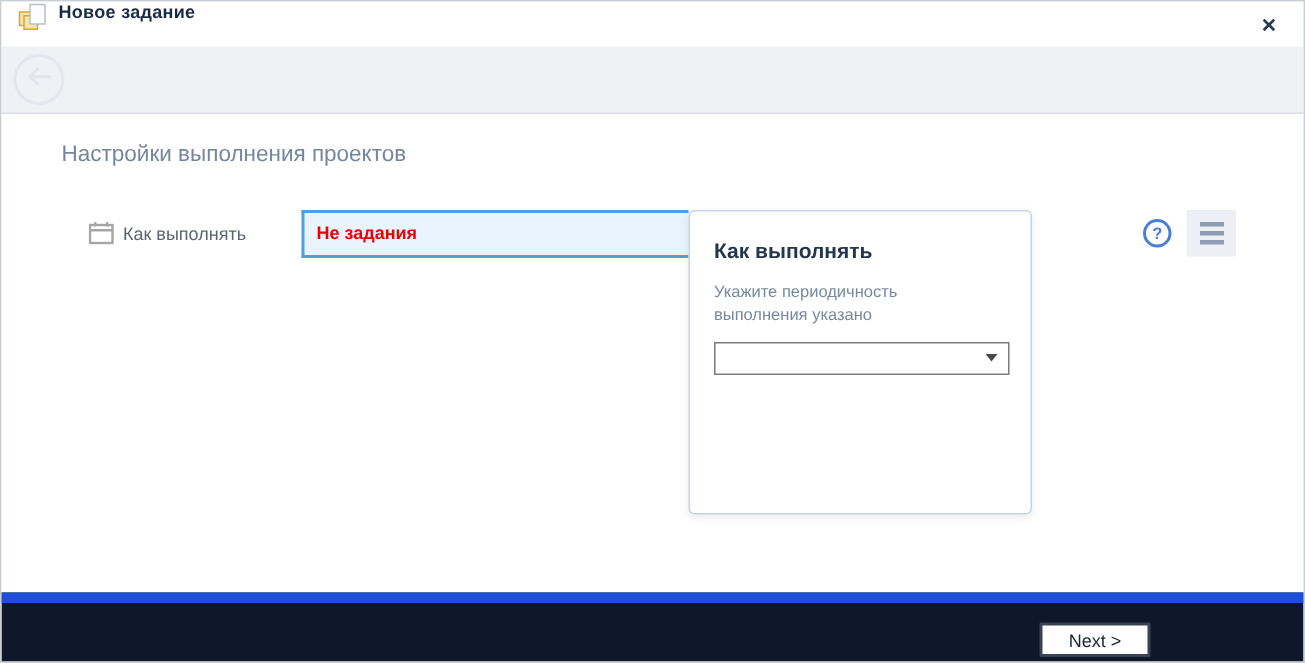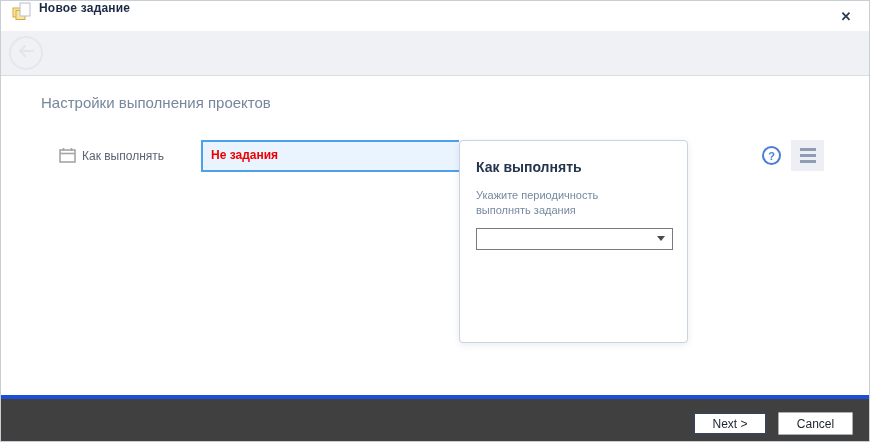--- a/index.html
+++ b/index.html
@@ -31,21 +31,21 @@
 
   
   .popup{position:absolute;left:458px;top:64px;width:229px;height:203px;box-sizing:border-box;background:#fff;border:1px solid #c7d3e2;border-radius:4px;box-shadow:0 2px 6px rgba(80,100,130,.12);z-index:5;}
   .popup-title{margin:18px 0 0 16px;font-size:14px;font-weight:bold;color:#23364e;}
   .popup-desc{margin:13px 16px 0 16px;font-size:11px;line-height:1.35;color:#7689a0;width:180px;}
   .combobox{margin:10px 0 0 16px;width:197px;height:22px;box-sizing:border-box;background:#fff;border:1px solid #7a7a7a;display:flex;align-items:center;justify-content:flex-end;cursor:pointer;}
   .combo-value{flex:1;font-size:12px;color:#222;padding-left:5px;}
   .combo-arrow{margin-right:7px;width:0;height:0;border-left:4px solid transparent;border-right:4px solid transparent;border-top:5px solid #4a4a4a;}
 
   
-  .footer{position:absolute;left:0;right:0;bottom:0;height:46px;background:#404040;border-top:4px solid #1d4ed8;box-sizing:border-box;}
+  .footer{position:absolute;left:0;right:0;bottom:0;height:46px;background:#0f172a;border-top:7px solid #1d4ed8;box-sizing:border-box;}
   .btn{position:absolute;top:13px;height:23px;box-sizing:border-box;background:#fff;font-size:12px;color:#1c2430;display:flex;align-items:center;justify-content:center;cursor:pointer;border-radius:1px;}
   .btn-next{left:692px;width:74px;border:2px solid #3a4254;}
   .btn-cancel{left:777px;width:75px;border:1px solid #a9adb4;}
 </style>
 </head>
 <body>
 
 <div class="window">
 
   <div class="titlebar">
@@ -89,26 +89,25 @@
 
     <div class="help-btn">?</div>
     <div class="menu-btn">
       <span class="menu-bar"></span>
       <span class="menu-bar"></span>
       <span class="menu-bar"></span>
     </div>
 
     <div class="popup">
       <div class="popup-title">Как выполнять</div>
-      <div class="popup-desc">Укажите периодичность выполнять задания</div>
+      <div class="popup-desc">Укажите периодичность выполнения указано</div>
       <div class="combobox">
         <span class="combo-value"></span>
         <span class="combo-arrow"></span>
       </div>
     </div>
   </div>
 
   <div class="footer">
     <div class="btn btn-next">Next &gt;</div>
-    <div class="btn btn-cancel">Cancel</div>
   </div>
 
 </div>
 
 </body></html>

